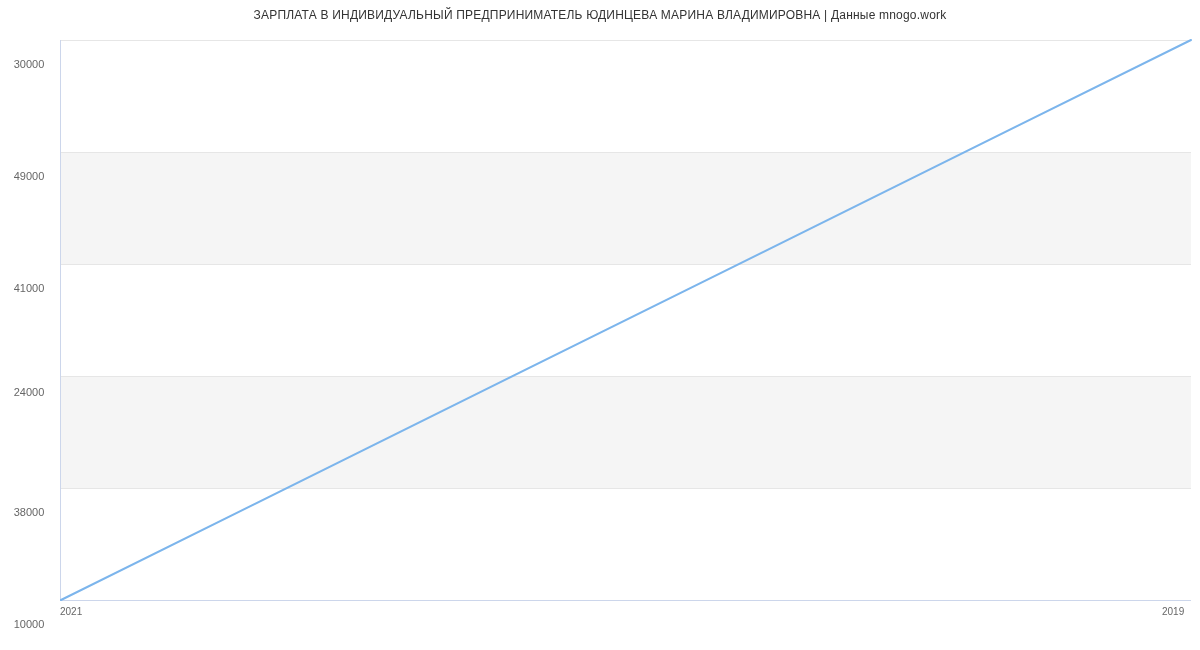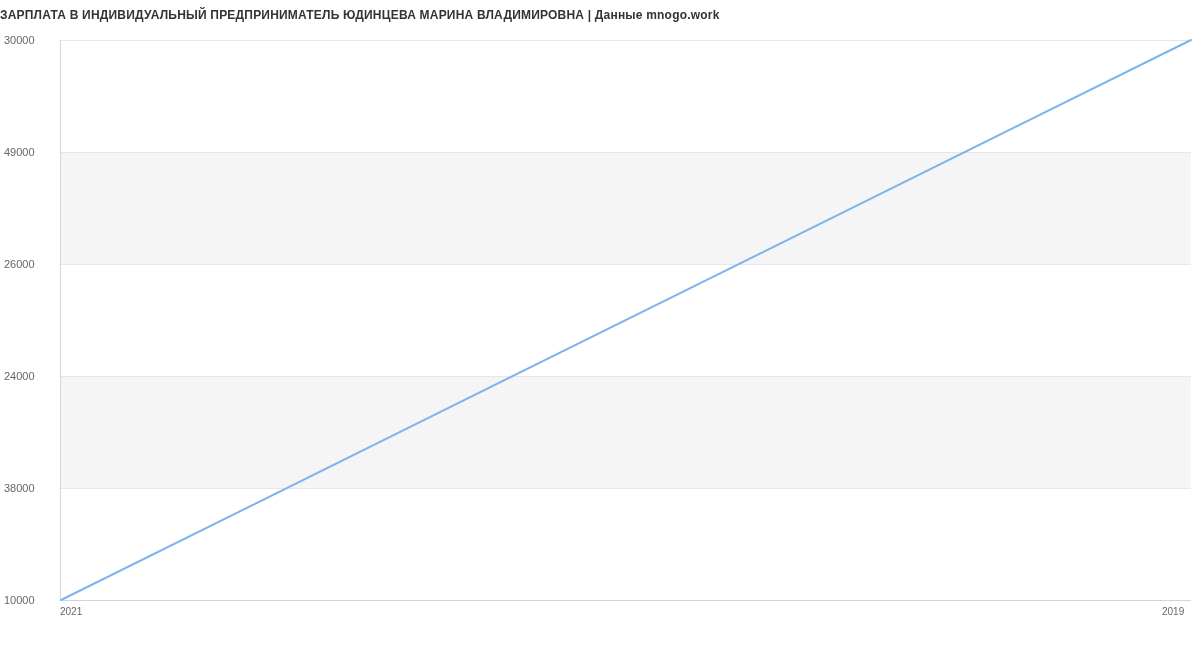--- a/index.html
+++ b/index.html
@@ -14,23 +14,23 @@
   .chart-container {
     position: relative;
     width: 1200px;
     height: 650px;
   }
   .chart-title {
     position: absolute;
     top: 8px;
     left: 0;
     right: 0;
-    text-align: left;
+    text-align: center;
     font-size: 12px;
-    font-weight: 700;
+    font-weight: 400;
     color: #333;
     letter-spacing: 0.2px;
   }
   .plot-area {
     position: absolute;
     left: 60px;
     top: 40px;
     width: 1130px;
     height: 560px;
     border-left: 1px solid #ccd6eb;
@@ -47,23 +47,24 @@
     left: 0;
     width: 100%;
     height: 1px;
     background: #e6e6e6;
   }
   .y-tick-label {
     position: absolute;
     right: 1146px; 
     font-size: 11px;
     color: #666;
-    text-align: left;
+    text-align: center;
     transform: translateY(-50%);
     width: 50px;
+    margin-top: 24px;
   }
   .x-tick-label {
     position: absolute;
     top: 606px;
     font-size: 10px;
     color: #666;
   }
   svg.line-layer {
     position: absolute;
     left: 0;
@@ -82,22 +83,22 @@
 </style>
 </head>
 <body>
 
 <div class="chart-container">
 
   <div class="chart-title">ЗАРПЛАТА В ИНДИВИДУАЛЬНЫЙ ПРЕДПРИНИМАТЕЛЬ ЮДИНЦЕВА МАРИНА ВЛАДИМИРОВНА | Данные mnogo.work</div>
 
   <div class="y-tick-label" style="top:600px">10000</div>
   <div class="y-tick-label" style="top:488px">38000</div>
-  <div class="y-tick-label" style="top:376px">24000</div>
-  <div class="y-tick-label" style="top:264px">26000</div>
+  <div class="y-tick-label" style="top:368px">24000</div>
+  <div class="y-tick-label" style="top:264px">41000</div>
   <div class="y-tick-label" style="top:152px">49000</div>
   <div class="y-tick-label" style="top:40px">30000</div>
 
   <div class="x-tick-label" style="left:60px">2021</div>
   <div class="x-tick-label" style="left:1162px">2019</div>
 
   <div class="plot-area">
 
     <div class="grid-band" style="top:112px;height:112px"></div>
     <div class="grid-band" style="top:336px;height:112px"></div>

